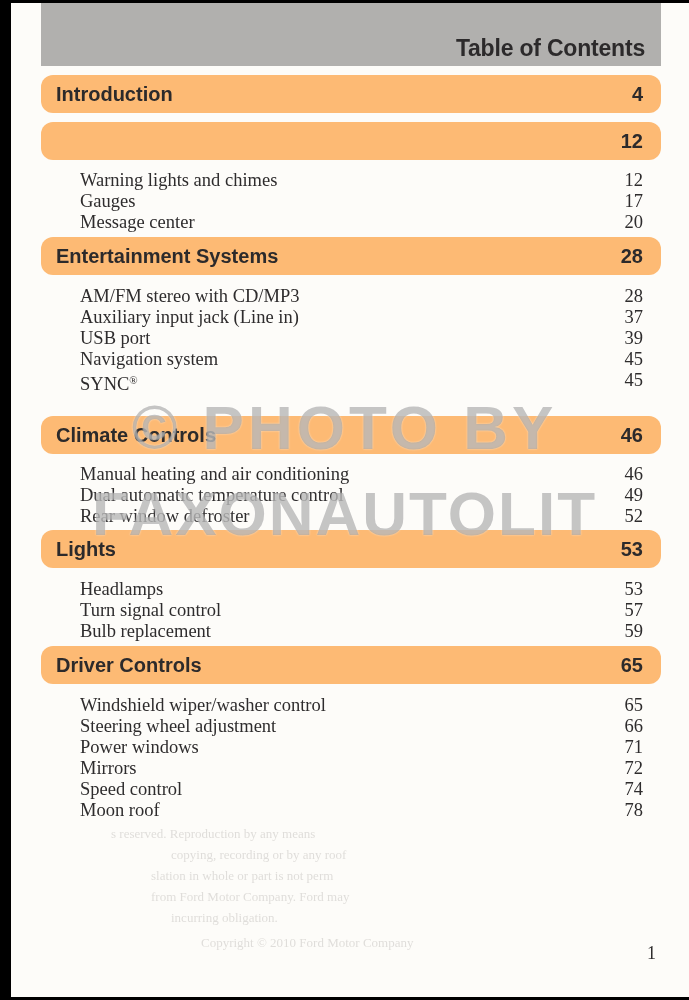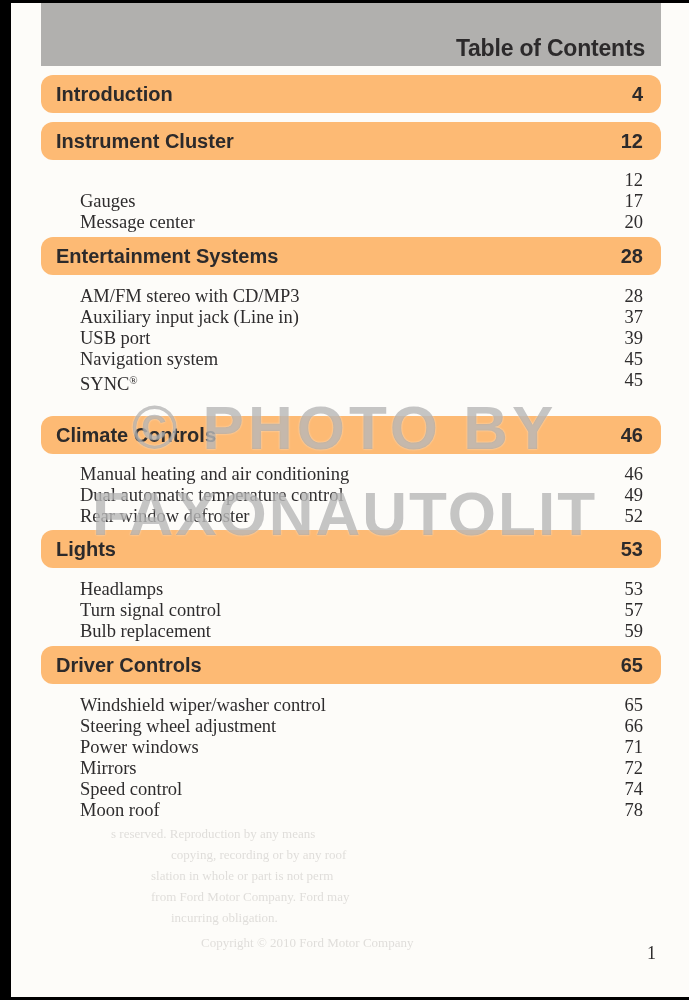--- a/index.html
+++ b/index.html
@@ -76,25 +76,25 @@
   <div class="title-block">
     <span class="title-text">Table of Contents</span>
   </div>
 
   <div class="band" style="top:72px">
     <span class="band-title">Introduction</span>
     <span class="band-page">4</span>
   </div>
 
   <div class="band" style="top:119px">
-    <span class="band-title">Instrument Cluster</span>
     <span class="band-page">12</span>
   </div>
   <div class="entries" style="top:167px">
     <div class="entry">
+        <span class="label">Warning lights and chimes</span>
         <span class="pg">12</span>
       </div>
     <div class="entry">
         <span class="label">Gauges</span>
         <span class="pg">17</span>
       </div>
     <div class="entry">
         <span class="label">Message center</span>
         <span class="pg">20</span>
       </div>

